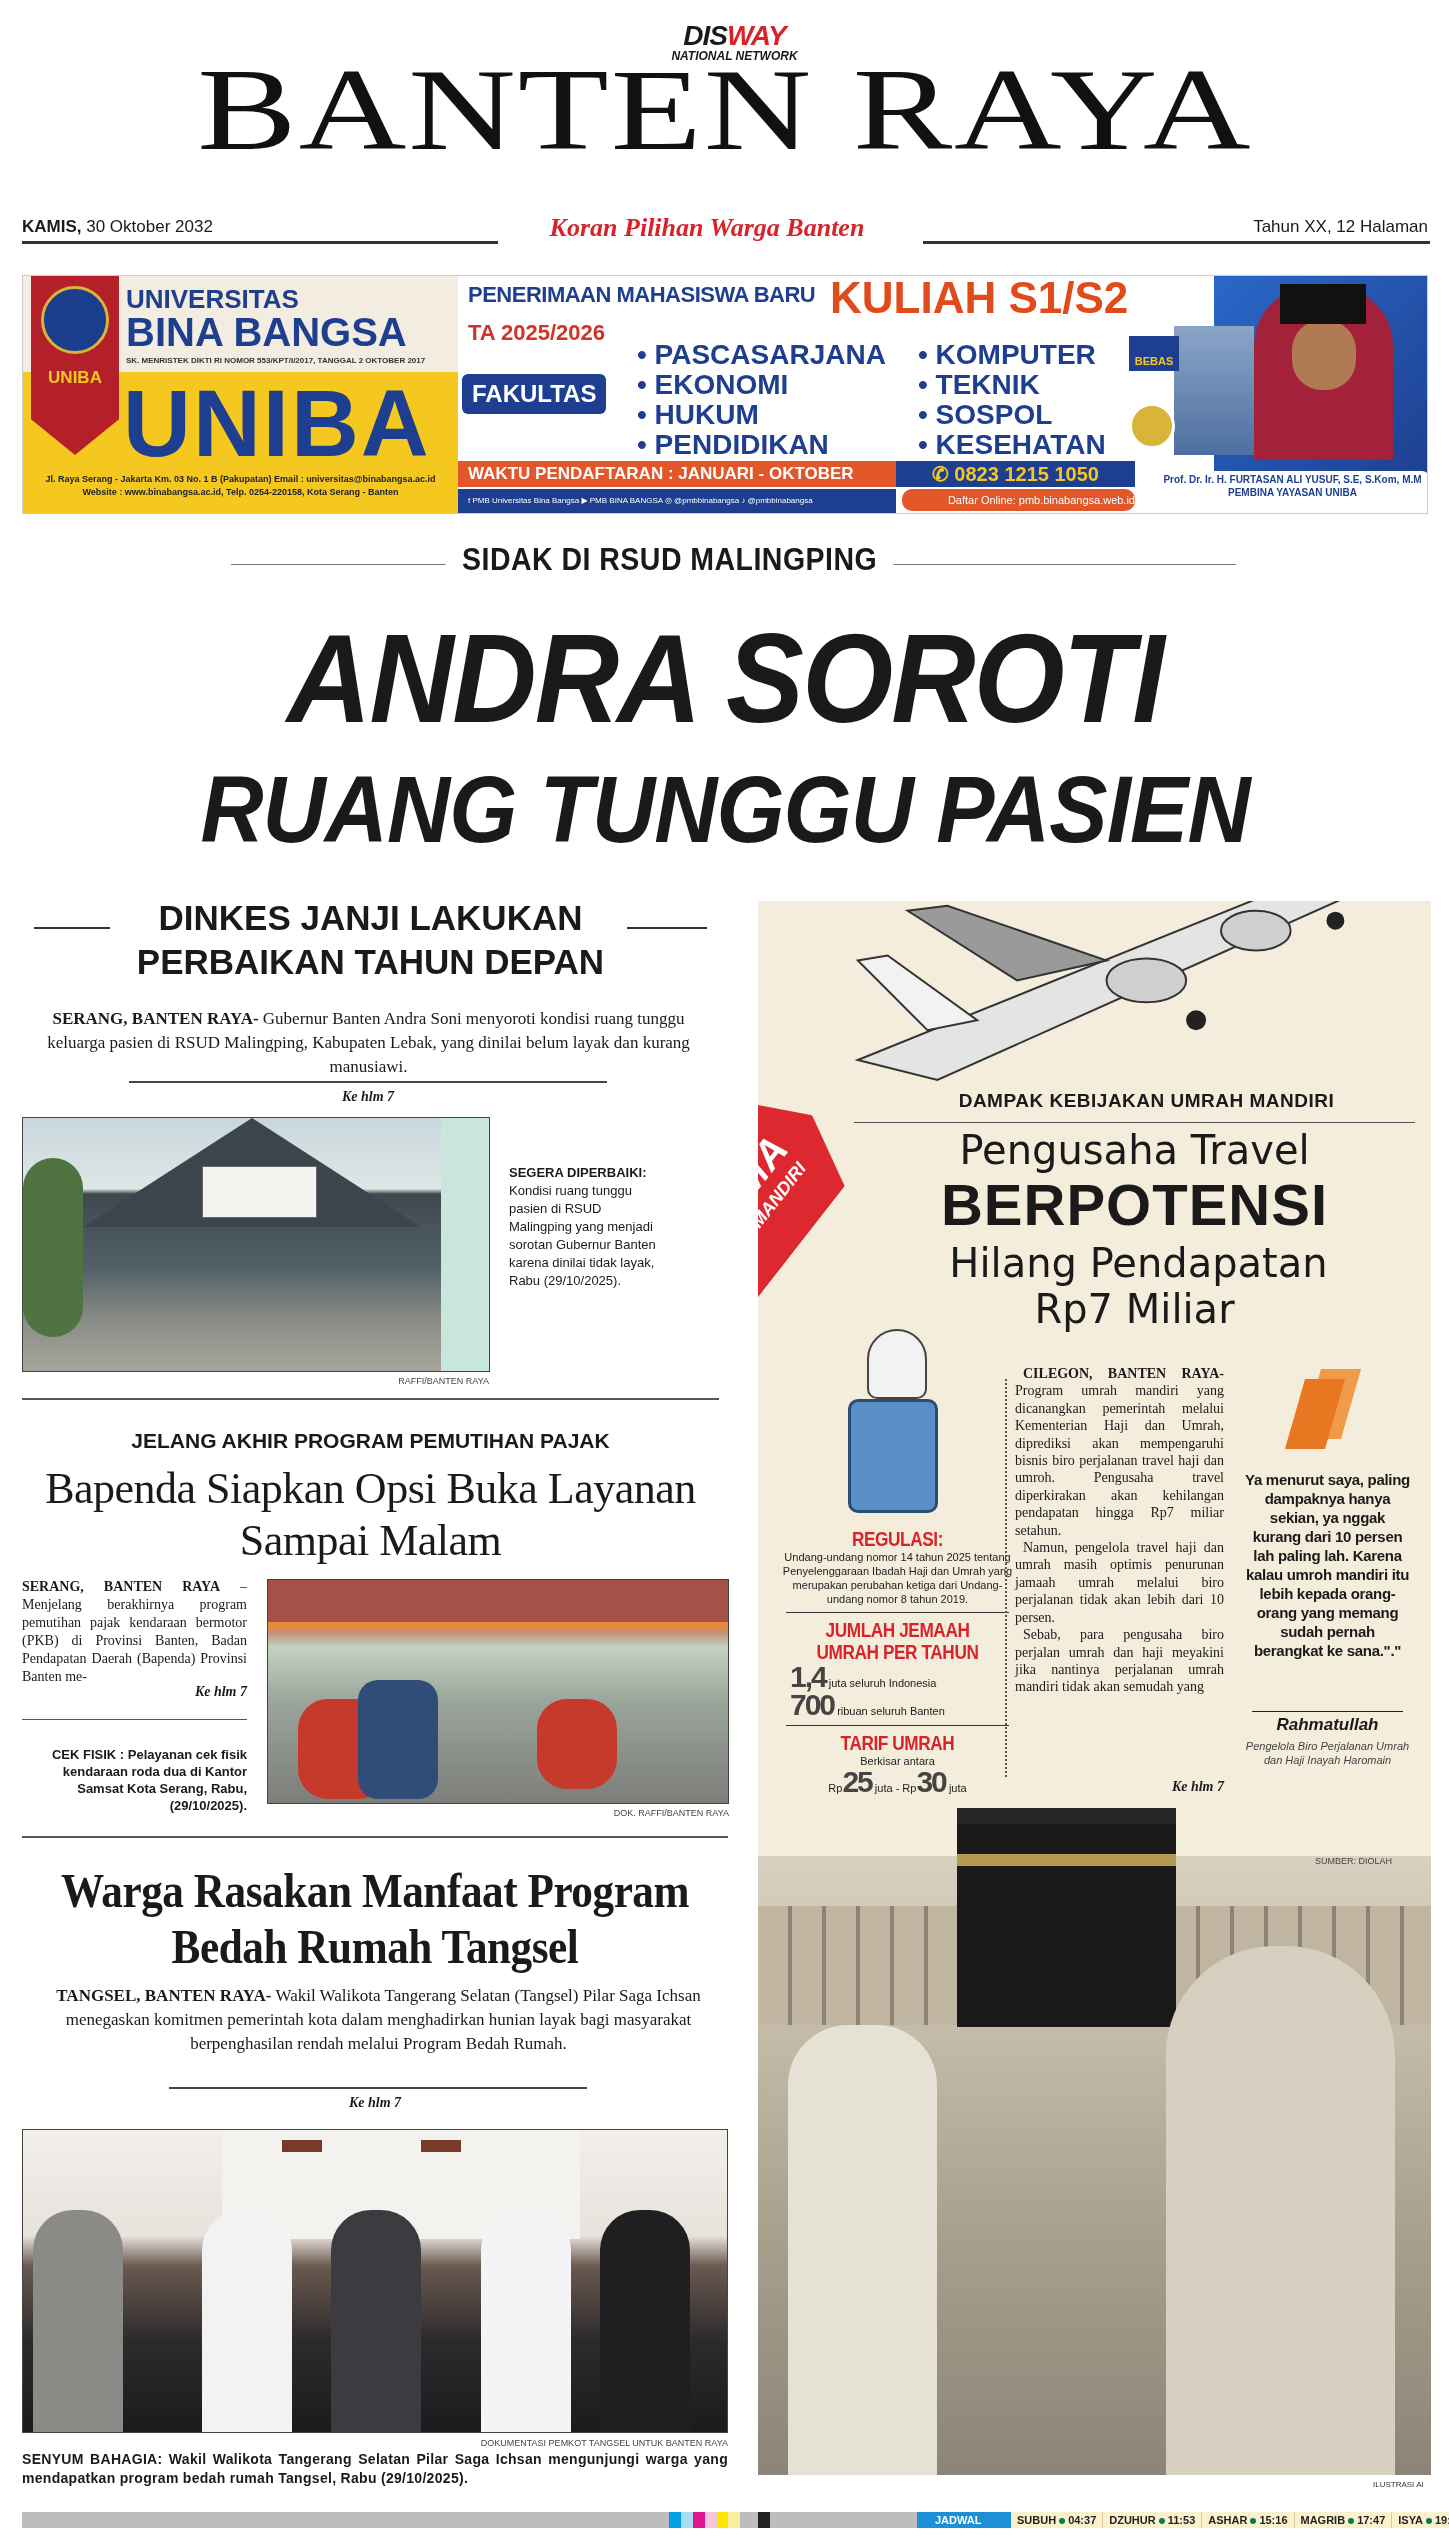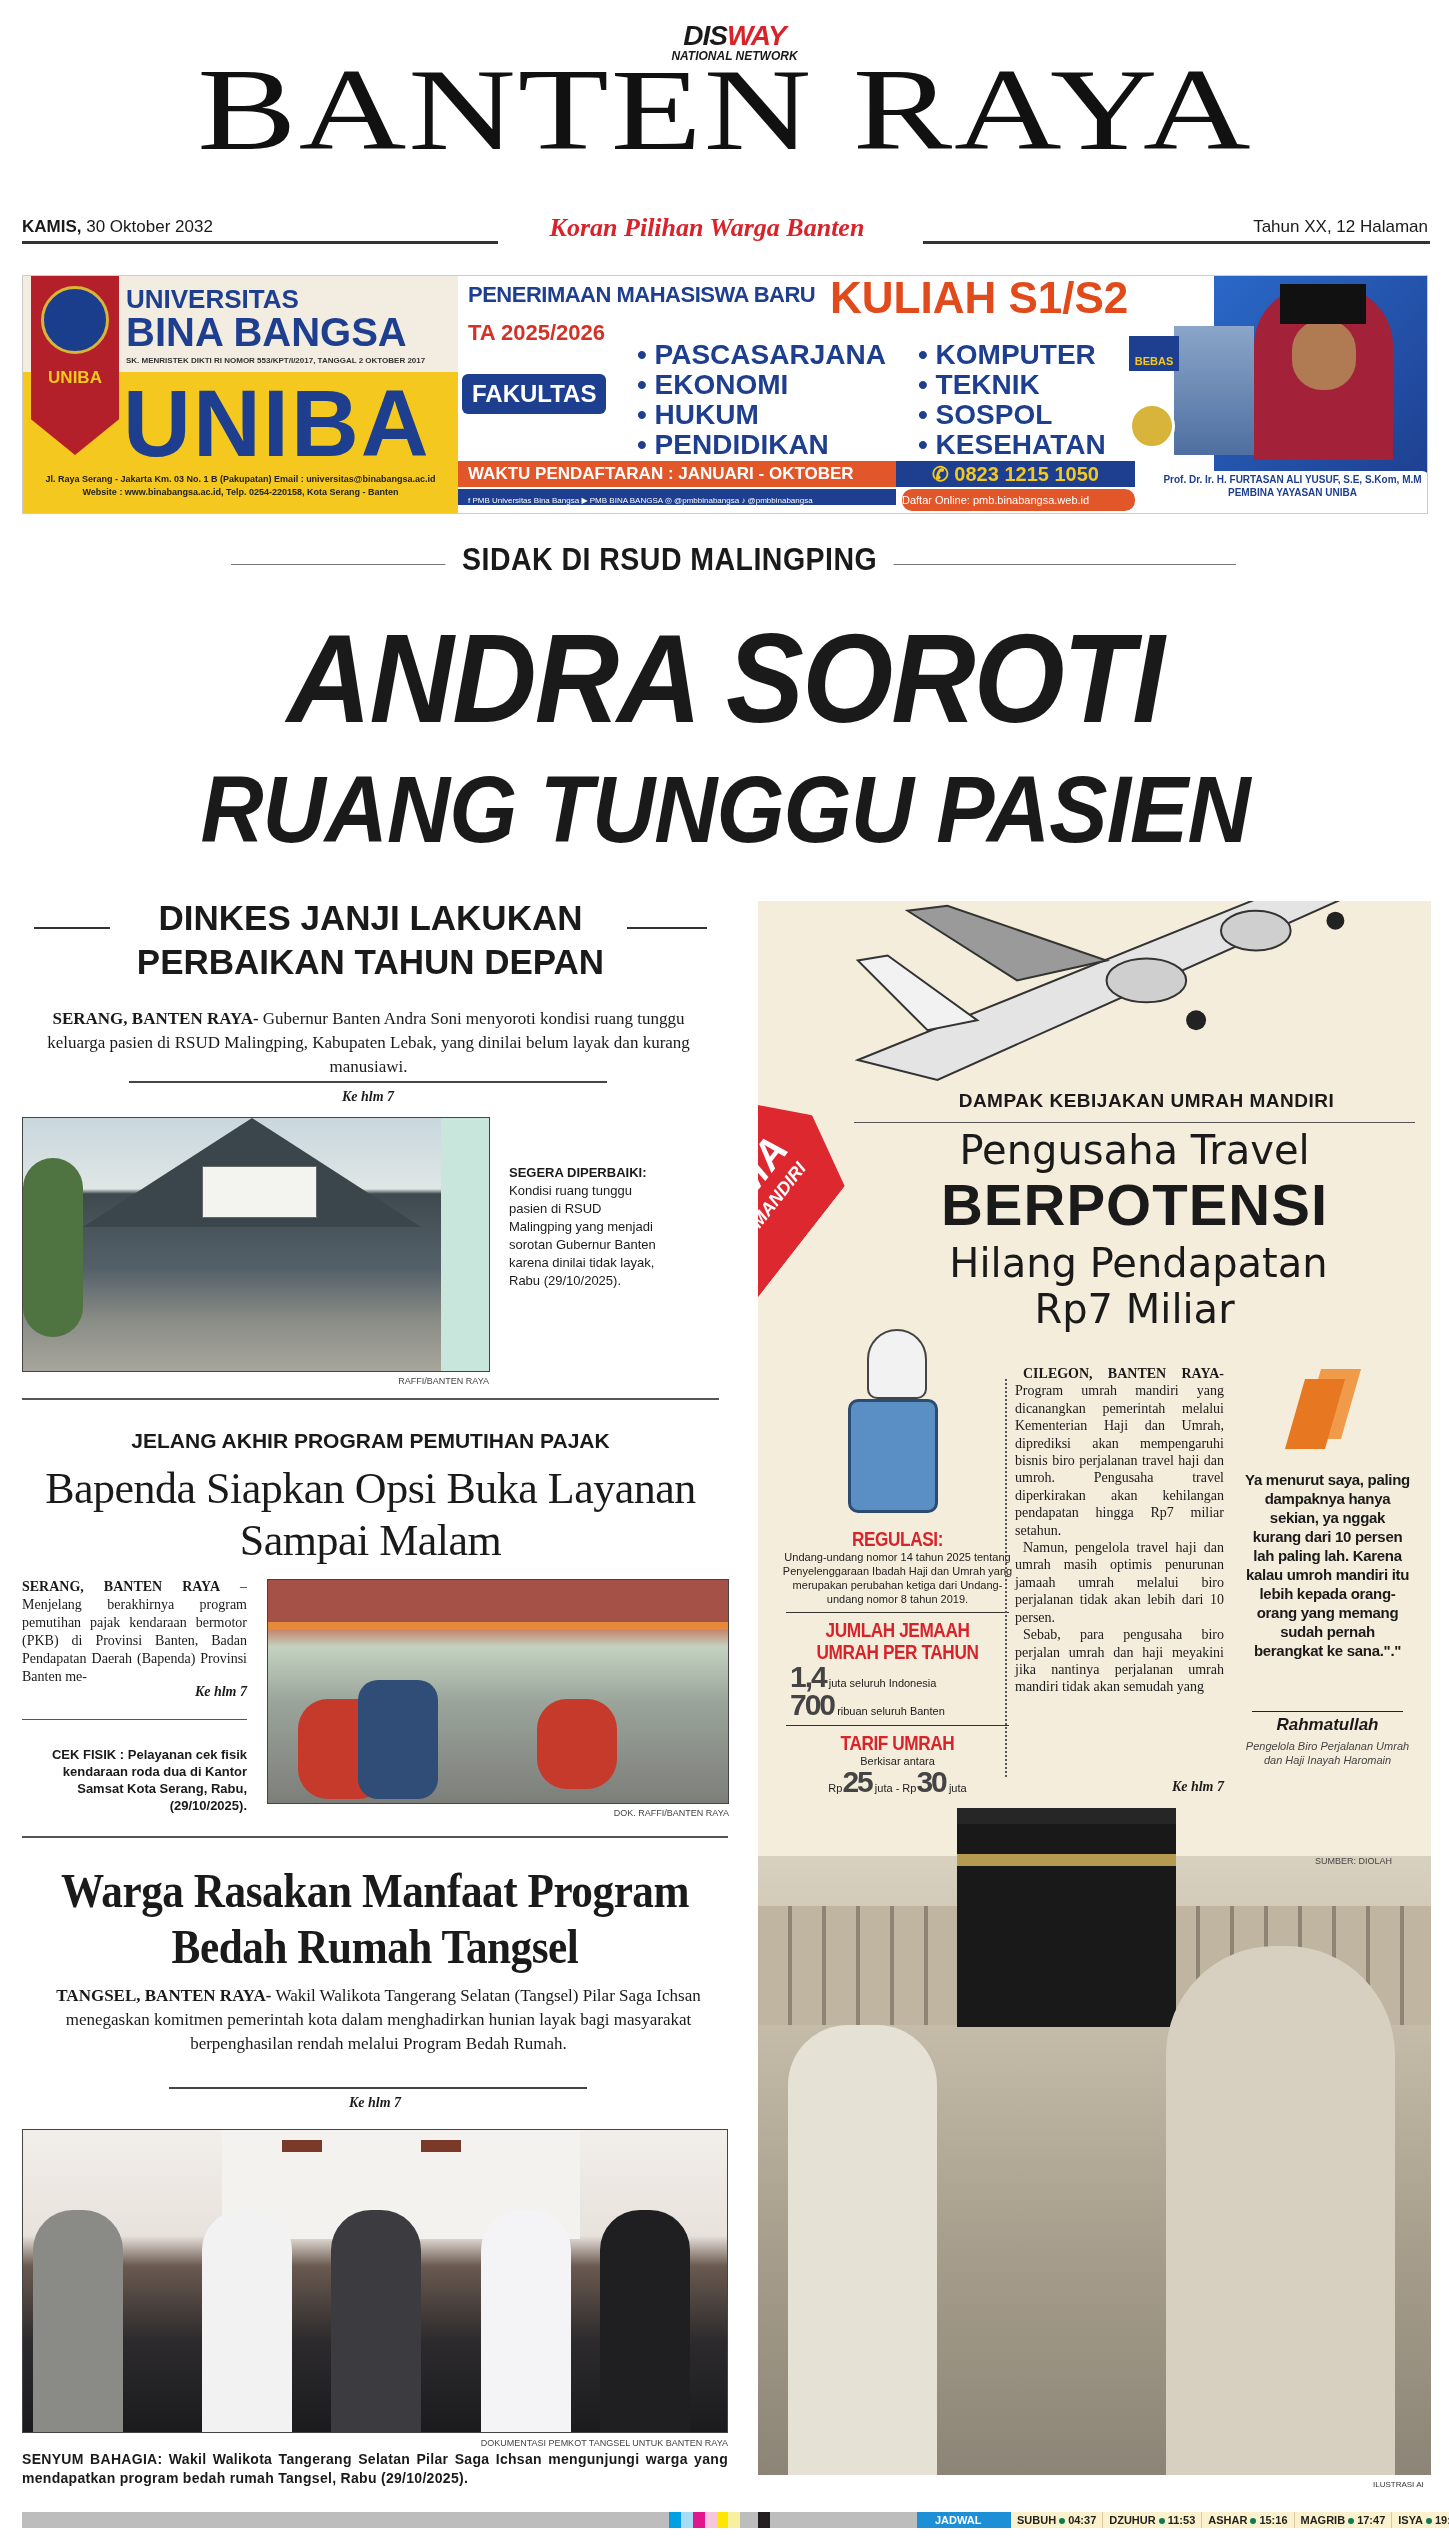--- a/index.html
+++ b/index.html
@@ -39,22 +39,22 @@
 .bebas{position:absolute;left:671px;top:60px;width:50px;height:35px;background:#1e3f8f;color:#f4c81e;font:700 11px/50px "Liberation Sans",sans-serif;text-align:center}
 .seal2{position:absolute;left:671px;top:127px;width:46px;height:46px;border-radius:50%;background:#d9b43a;border:3px solid #fff}
 .bldg{position:absolute;left:716px;top:50px;width:80px;height:129px;background:linear-gradient(#8aa5c8,#4e6fa1)}
 .prof-bg{position:absolute;left:756px;top:0;width:215px;height:209px;background:linear-gradient(135deg,#2a68c8,#1e3f8f)}
 .prof{position:absolute;left:796px;top:10px;width:139px;height:174px;background:#a3223a;border-radius:60px 60px 0 0}
 .prof-cap{position:absolute;left:822px;top:8px;width:86px;height:40px;background:#111}
 .prof-face{position:absolute;left:834px;top:44px;width:64px;height:70px;background:#b07b52;border-radius:30px}
 .prof-name{position:absolute;left:697px;top:195px;width:275px;background:#fff;border-radius:8px;text-align:center;font:700 10px/13px "Liberation Sans",sans-serif;color:#1e3f8f;padding:2px}
 .waktu{position:absolute;left:0;top:185px;width:438px;height:26px;background:#e2572a;color:#fff;font:700 17px/26px "Liberation Sans",sans-serif;padding-left:10px}
 .phone{position:absolute;left:438px;top:185px;width:239px;height:26px;background:#1e3f8f;color:#f4c81e;font:700 20px/26px "Liberation Sans",sans-serif;text-align:center}
-.social{position:absolute;left:0;top:213px;width:438px;height:16px;background:#1e3f8f;color:#fff;font:400 8px/24px "Liberation Sans",sans-serif;padding-left:10px}
-.daftar{position:absolute;left:444px;top:213px;width:233px;height:22px;background:#e2572a;border-radius:10px;color:#fff;font:400 11px/22px "Liberation Sans",sans-serif;text-align:left}
+.social{position:absolute;left:0;top:213px;width:438px;height:24px;background:#1e3f8f;color:#fff;font:400 8px/24px "Liberation Sans",sans-serif;padding-left:10px}
+.daftar{position:absolute;left:444px;top:213px;width:233px;height:22px;background:#e2572a;border-radius:10px;color:#fff;font:400 11px/22px "Liberation Sans",sans-serif;text-align:right}
 
 .kicker{left:0;top:542px;width:1340px;text-align:center}
 .kicker span{display:inline-block;padding:0 18px;background:#fff;position:relative;font:700 31px "Liberation Sans",sans-serif;letter-spacing:0.5px;transform:scaleX(.92)}
 .kicker-line{left:231px;top:564px;width:1005px;height:1px;background:#777}
 .h1{left:0;top:609px;width:1450px;text-align:center;font:italic 900 127px/139px "Liberation Sans",sans-serif;letter-spacing:-2px;transform:scaleX(.92);transform-origin:center}
 .h2{left:0;top:758px;width:1450px;text-align:center;font:italic 900 94px/103px "Liberation Sans",sans-serif;letter-spacing:-1px;transform:scaleX(.93);transform-origin:center}
 
 .sub1{left:22px;top:896px;width:697px;text-align:center;font:700 35px/44px "Liberation Sans",sans-serif}
 .sub1-lineL{left:34px;top:927px;width:76px;height:2px;background:#333}
 .sub1-lineR{left:627px;top:927px;width:80px;height:2px;background:#333}

